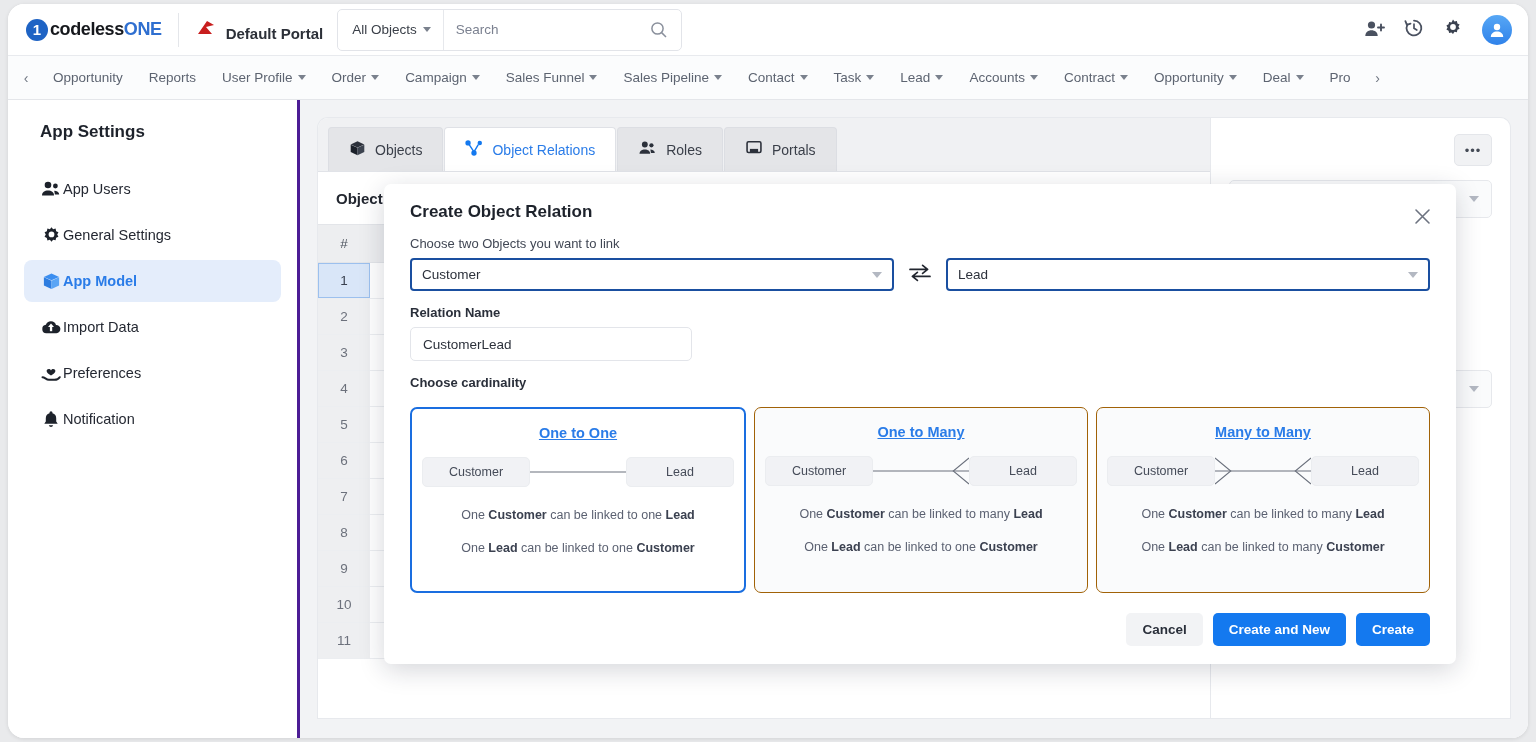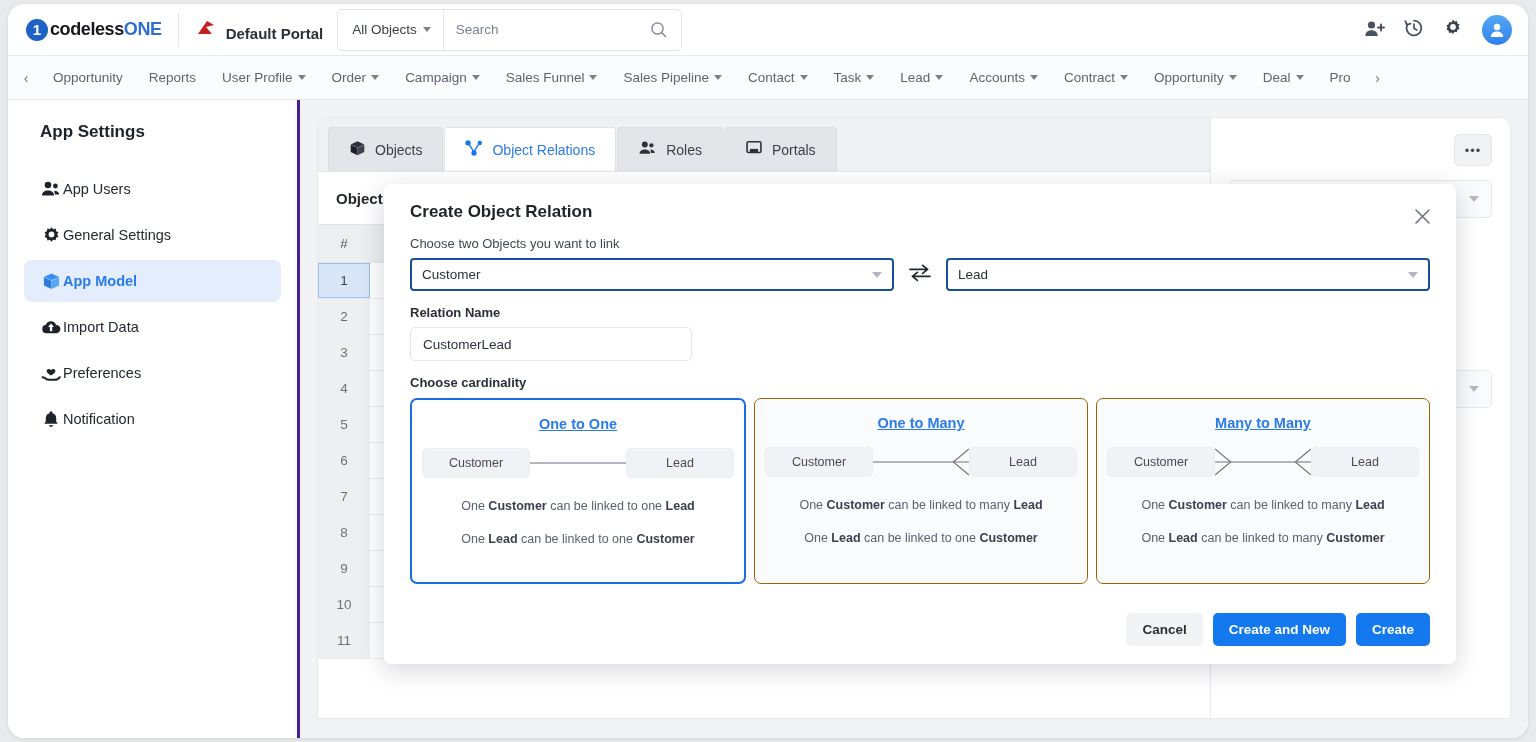--- a/index.html
+++ b/index.html
@@ -242,21 +242,21 @@
     border-left: 5px solid transparent;
     border-right: 5px solid transparent;
     border-top: 6px solid #b3b8c2;
   }
   .relname {
     width: 282px; height: 34px;
     border: 1px solid #e3e5ea; border-radius: 5px;
     background: #fff; display: flex; align-items: center;
     padding: 0 12px; font-size: 13.5px; color: #2c313b;
   }
-  .cards { display: flex; gap: 8px; margin-top: 8px; }
+  .cards { display: flex; gap: 8px; margin-top: 17px; }
   .card {
     flex: 1; height: 186px;
     border: 1px solid #a16207; border-radius: 7px;
     background: #fafbfc; padding-top: 16px;
     position: relative;
   }
   .card.selected { border: 2px solid #1a6ee0; background: #fff; }
   .card-title {
     text-align: center; font-size: 14.5px; font-weight: 600;
     color: #2a7ce8; text-decoration: underline;

